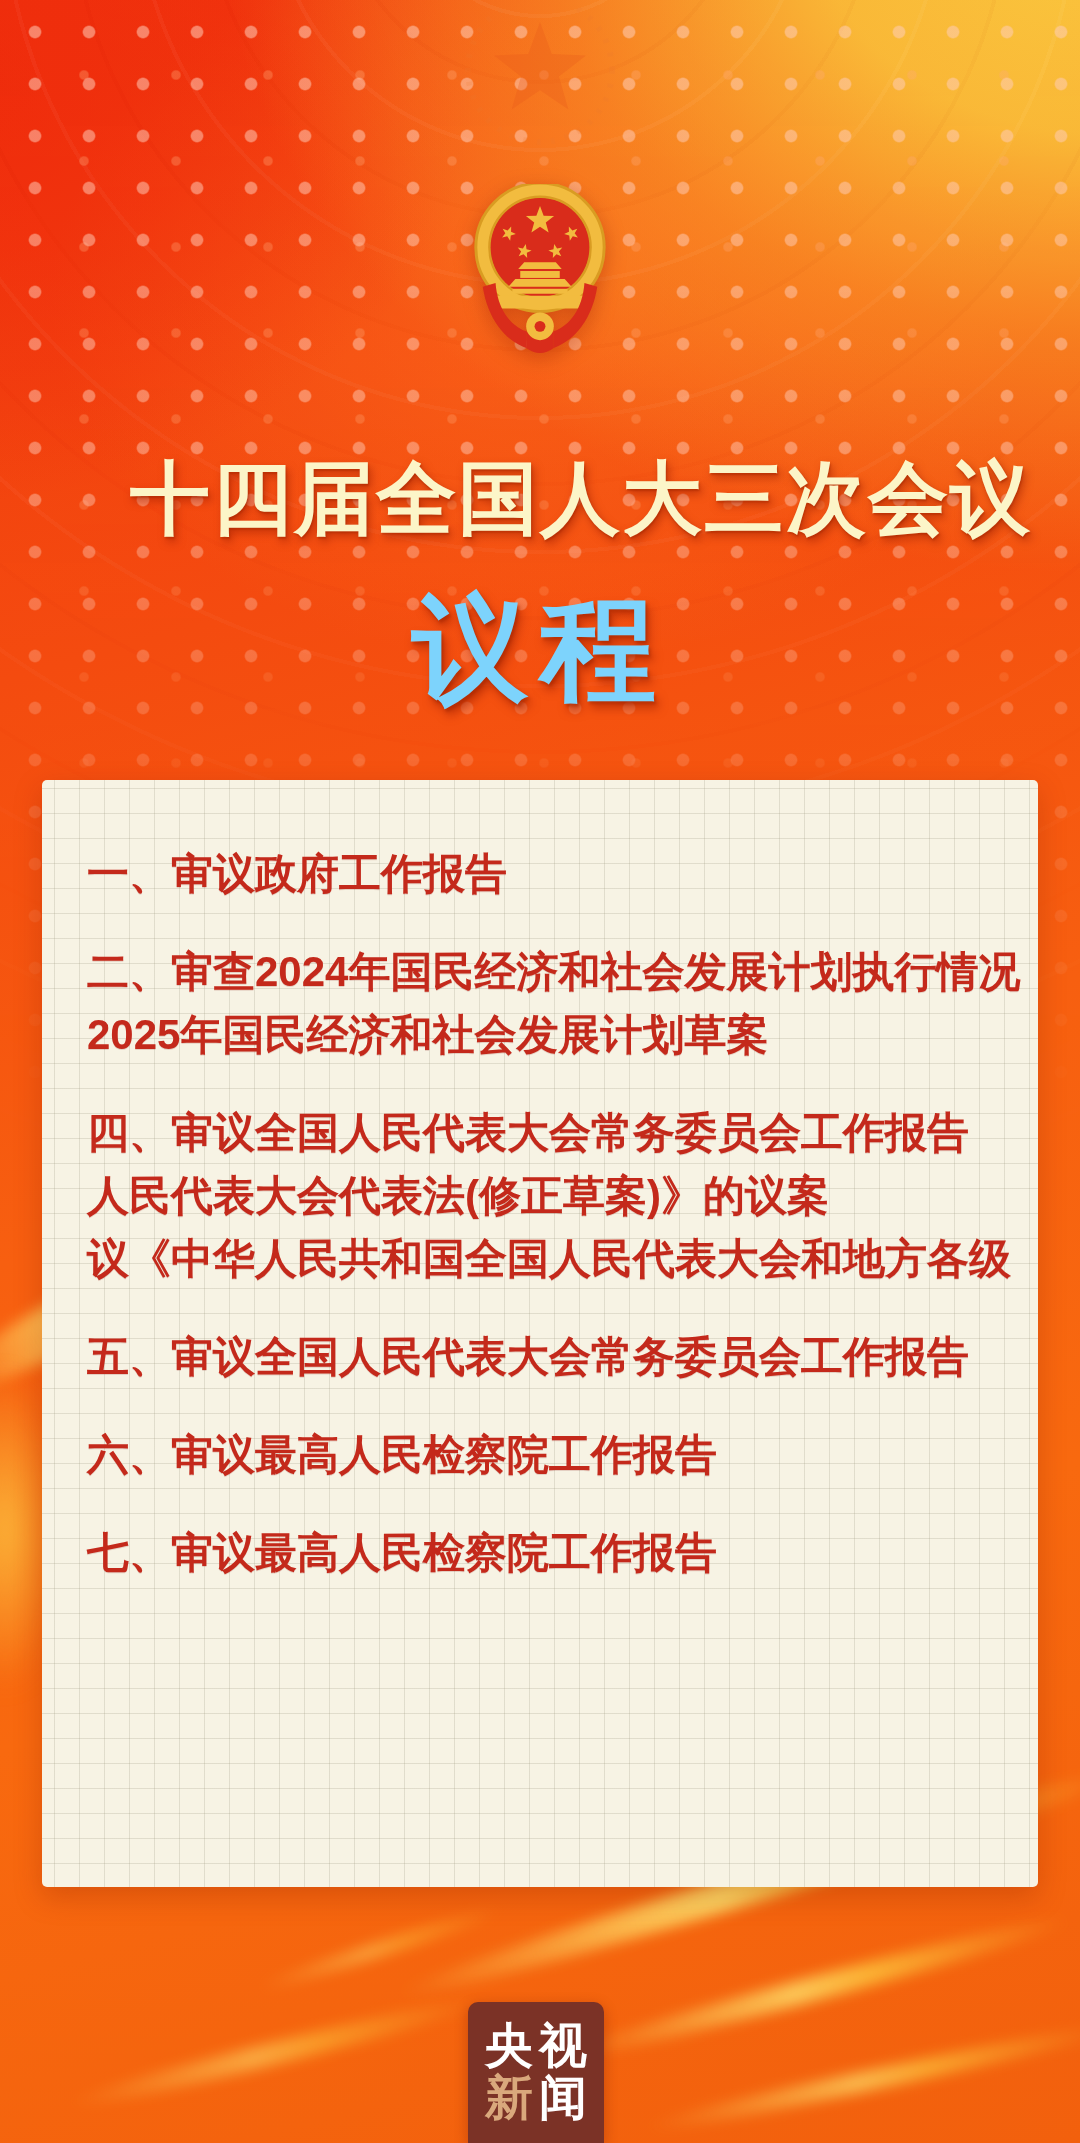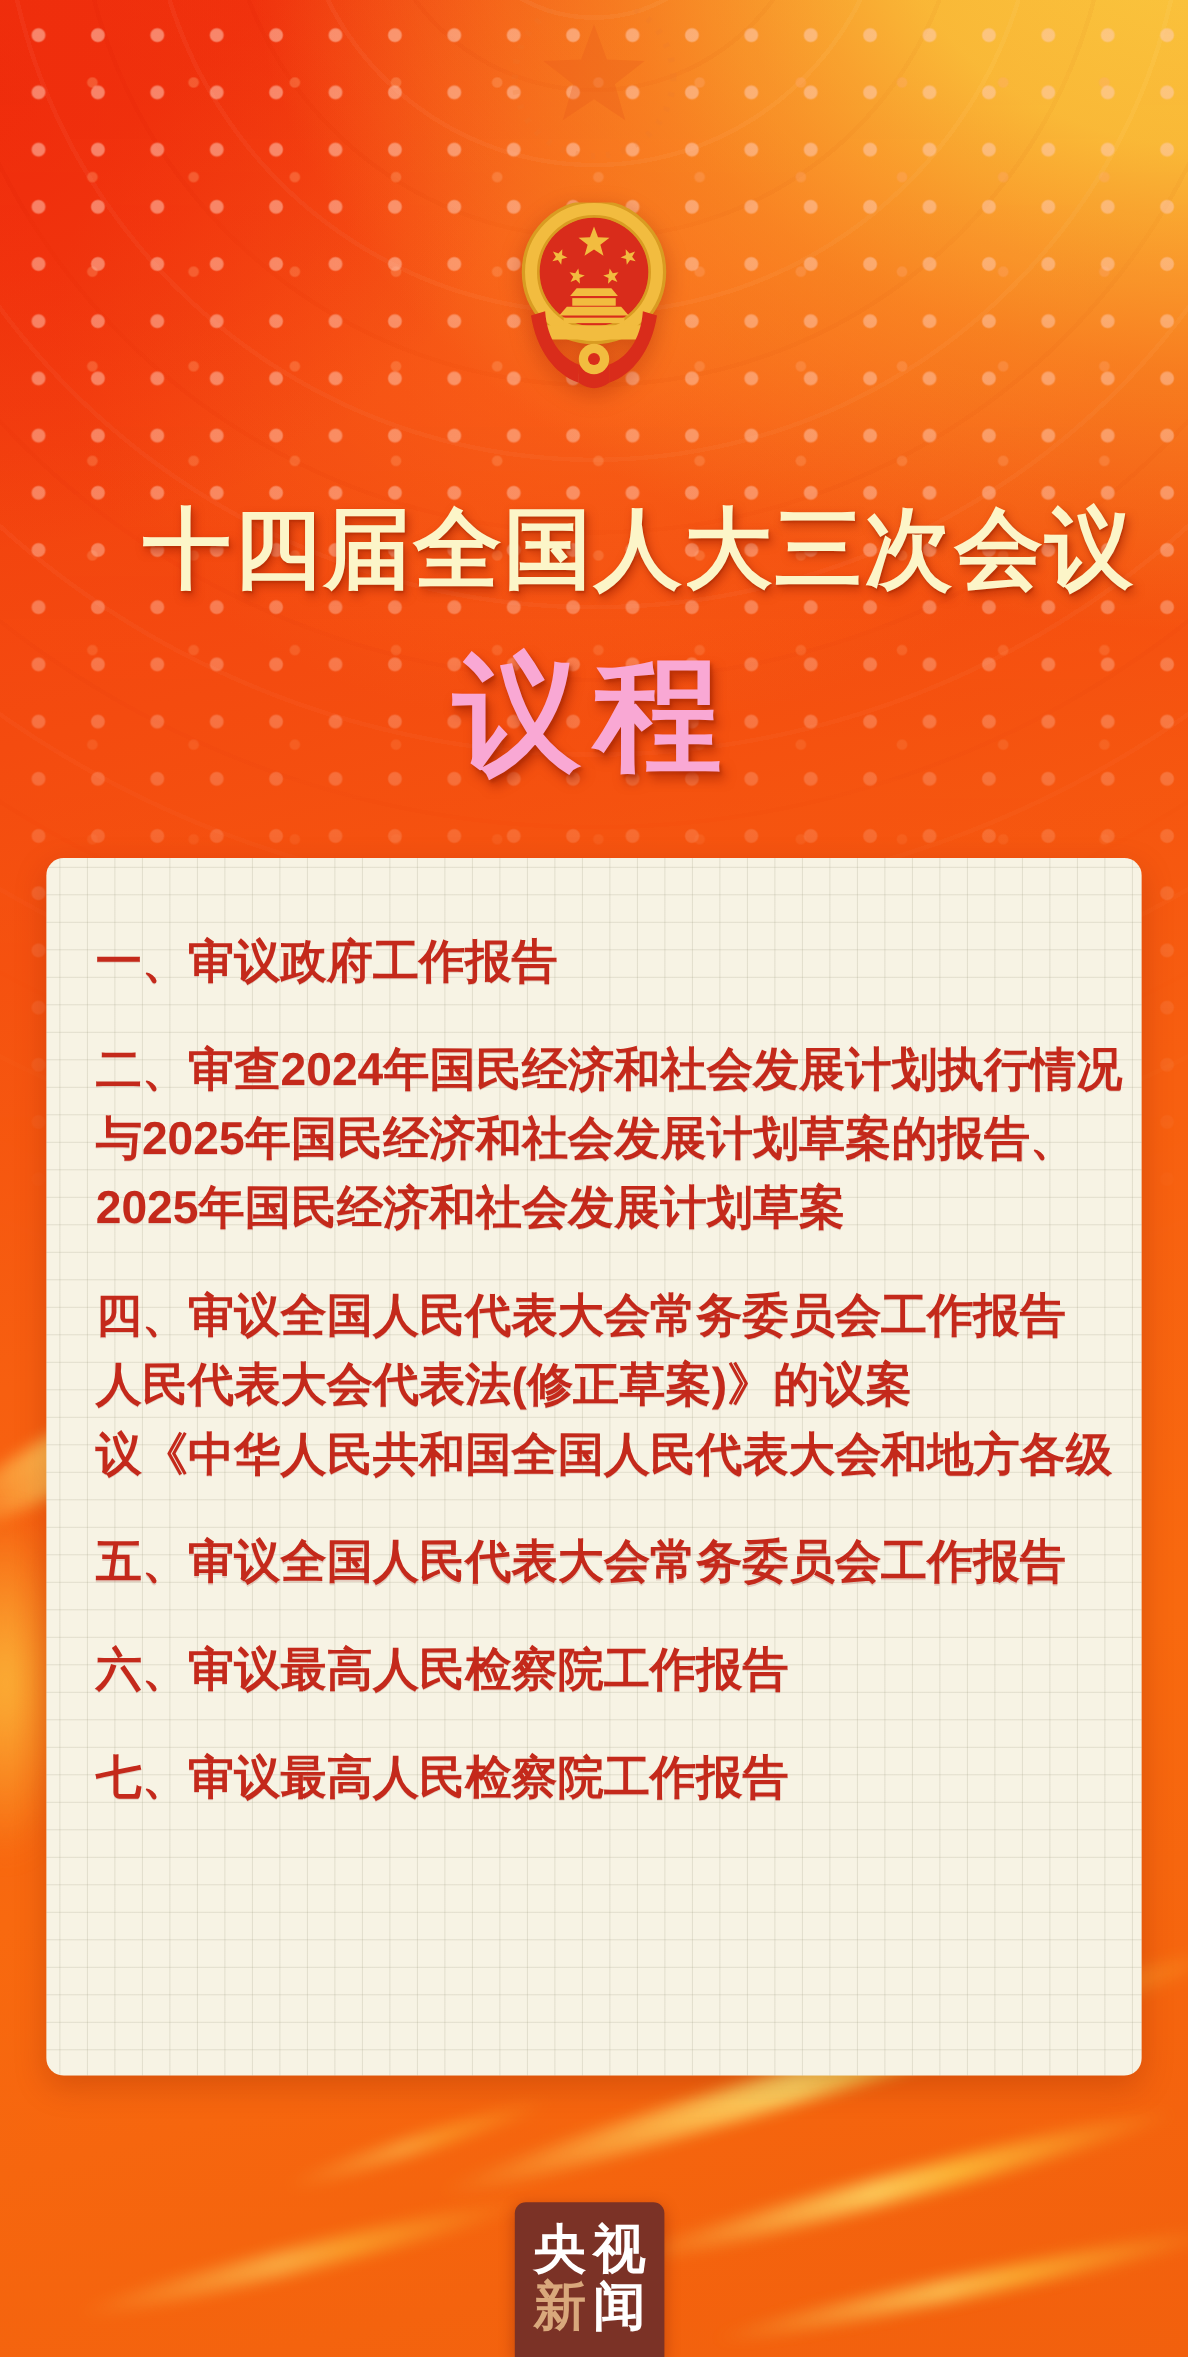--- a/index.html
+++ b/index.html
@@ -71,34 +71,34 @@
     text-align:center;
     font-size:80px;font-weight:900;letter-spacing:2px;
     color:#FCF5C8;
     text-shadow:3px 5px 9px rgba(150,25,0,.5),1px 2px 2px rgba(175,45,0,.55);
     padding-left:41px;
   }
   .subtitle{
     position:absolute;left:0;top:572px;width:100%;
     text-align:center;
     font-size:116px;font-weight:900;letter-spacing:12px;
-    color:#f9a8d4;
+    color:#7dd3fc;
     text-shadow:4px 7px 10px rgba(150,25,0,.5),2px 3px 3px rgba(175,45,0,.55);
   }
   
   .agenda-card{
     position:absolute;left:42px;top:780px;width:996px;height:1107px;
     box-sizing:border-box;
     background-color:#F7F3E4;
     background-image:
       linear-gradient(to right,rgba(168,164,140,.28) 1px,transparent 1px),
       linear-gradient(to bottom,rgba(168,164,140,.28) 1px,transparent 1px);
     background-size:25px 25px;
     background-position:12px 8px;
-    border-radius:16px;
+    border-radius:5px;
     box-shadow:0 10px 28px rgba(140,30,0,.28);
     padding:62px 44px 0 45px;
   }
   .agenda-item{margin:0 0 35px 0;}
   .agenda-line{
     white-space:nowrap;
     font-size:42px;line-height:63px;font-weight:700;
     color:#C4291B;
     text-shadow:0 1px 0 rgba(120,10,0,.15);
   }
@@ -178,21 +178,20 @@
 
   <h1 class="title">十四届全国人大三次会议</h1>
   <div class="subtitle">议程</div>
 
   <section class="agenda-card">
     <div class="agenda-item">
       <div class="agenda-line">一、审议政府工作报告</div>
     </div>
     <div class="agenda-item">
       <div class="agenda-line">二、审查2024年国民经济和社会发展计划执行情况</div>
-      <div class="agenda-line">与2025年国民经济和社会发展计划草案的报告、</div>
       <div class="agenda-line">2025年国民经济和社会发展计划草案</div>
     </div>
     <div class="agenda-item">
       <div class="agenda-line">四、审议全国人民代表大会常务委员会工作报告</div>
       <div class="agenda-line">人民代表大会代表法(修正草案)》的议案</div>
       <div class="agenda-line">议《中华人民共和国全国人民代表大会和地方各级</div>
     </div>
     <div class="agenda-item">
       <div class="agenda-line">五、审议全国人民代表大会常务委员会工作报告</div>
     </div>

